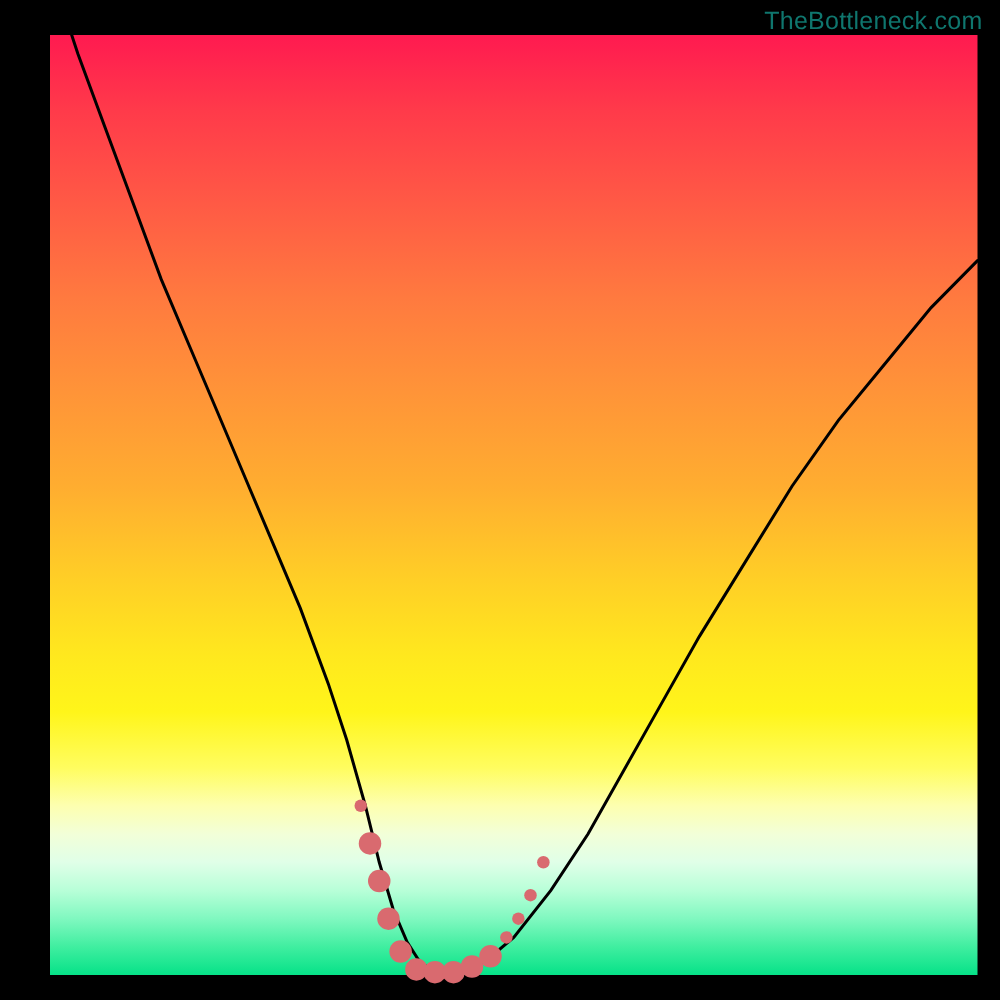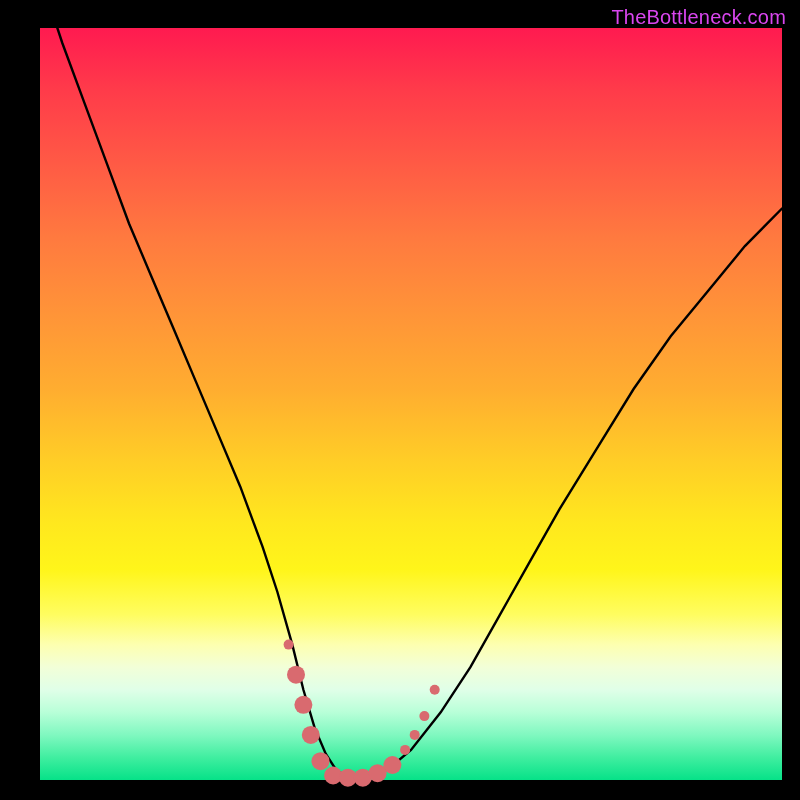--- a/index.html
+++ b/index.html
@@ -43,21 +43,21 @@
       #40eea0 97%,
       #06e288 100%
     );
   }
   .watermark {
     position: absolute;
     top: 6px;
     right: 14px;
     font-family: Arial, Helvetica, sans-serif;
     font-size: 20px;
-    color: #d946ef;
+    color: #0f766e;
     letter-spacing: 0.2px;
     user-select: none;
   }
   svg.curve {
     position: absolute;
     left: 0;
     top: 0;
     width: 742px;
     height: 752px;
     overflow: visible;

